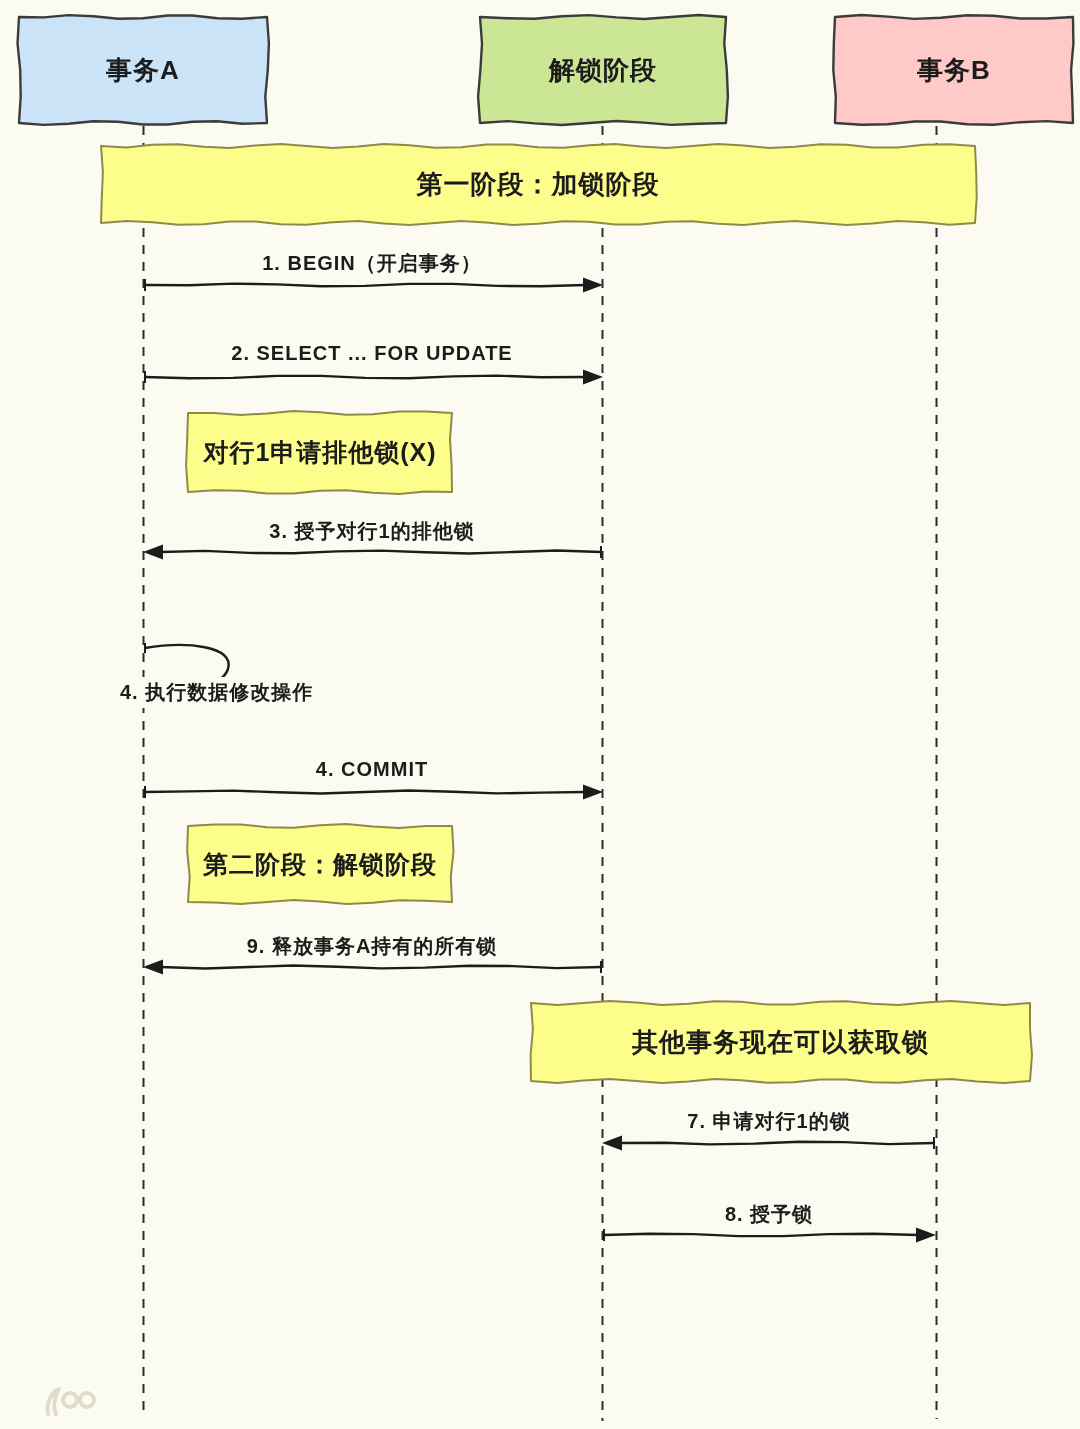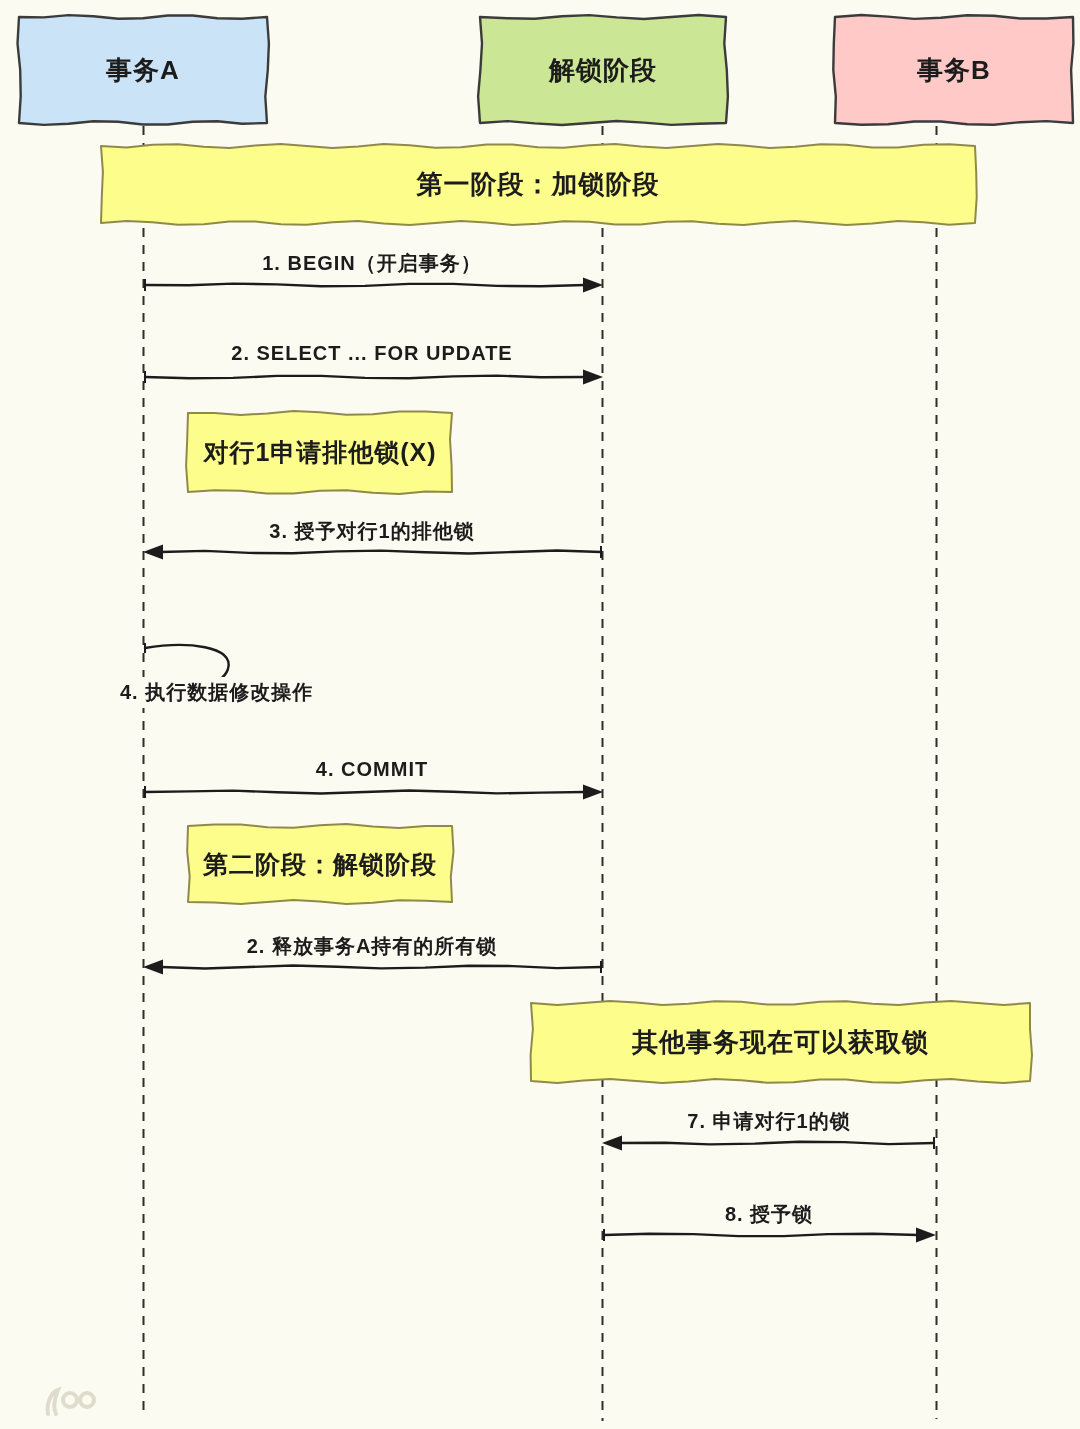--- a/index.html
+++ b/index.html
@@ -108,21 +108,21 @@
       <line x1="4" y1="7" x2="4" y2="19" stroke="#1c1c1c" stroke-width="2"></line>
     </svg>
 
   <div class="shape banner" style="left:185px;top:823px;width:270px;height:82px">
     <svg class="wobble" width="270" height="82">
         <path d="M3.0,3.0L29.4,1.5L55.8,1.5L82.2,4.2L108.6,4.7L135.0,2.2L161.4,1.1L187.8,3.4L214.2,5.0L240.6,3.0L267.0,3.0L267.0,3.0L268.5,28.3L265.8,53.7L267.0,79.0L267.0,79.0L240.6,77.8L214.2,77.3L187.8,79.8L161.4,80.9L135.0,78.6L108.6,77.0L82.2,79.0L55.8,81.0L29.4,79.4L3.0,79.0L3.0,79.0L4.7,53.7L2.2,28.3L3.0,3.0Z" fill="#FDFD8B" stroke="#8f894a" stroke-width="2" stroke-linejoin="round"></path>
       </svg>
     <span class="shape-label" style="font-size:25px">第二阶段：解锁阶段</span>
   </div>
 
-  <div class="msg-label" style="left:372px;top:933px">2. 释放事务A持有的所有锁</div>
+  <div class="msg-label" style="left:372px;top:933px">9. 释放事务A持有的所有锁</div>
   <svg class="arrow" width="464" height="26" style="left:141px;top:954px">
       <path d="M20.0,13.0L64.0,14.5L108.0,13.0L152.0,11.5L196.0,12.7L240.0,14.4L284.0,13.6L328.0,11.7L372.0,12.1L416.0,14.1L460.0,13.0" fill="none" stroke="#1c1c1c" stroke-width="2.4" stroke-linecap="round"></path>
       <polygon points="2,13 22,5.5 22,20.5" fill="#1c1c1c"></polygon>
       <line x1="460" y1="7" x2="460" y2="19" stroke="#1c1c1c" stroke-width="2"></line>
     </svg>
 
   <div class="shape banner" style="left:528px;top:1000px;width:505px;height:84px">
     <svg class="wobble" width="505" height="84">
         <path d="M3.0,3.0L29.3,5.0L55.5,3.0L81.8,1.0L108.1,2.6L134.3,4.9L160.6,3.8L186.8,1.3L213.1,1.8L239.4,4.5L265.6,4.5L291.9,1.8L318.2,1.3L344.4,3.8L370.7,4.9L396.9,2.6L423.2,1.0L449.5,3.0L475.7,5.0L502.0,3.0L502.0,3.0L502.0,29.0L504.0,55.0L502.0,81.0L502.0,81.0L475.7,83.0L449.5,81.4L423.2,79.1L396.9,80.2L370.7,82.7L344.4,82.2L318.2,79.5L291.9,79.5L265.6,82.2L239.4,82.7L213.1,80.2L186.8,79.1L160.6,81.4L134.3,83.0L108.1,81.0L81.8,79.0L55.5,80.6L29.3,82.9L3.0,81.0L3.0,81.0L2.6,55.0L4.9,29.0L3.0,3.0Z" fill="#FDFD8B" stroke="#8f894a" stroke-width="2" stroke-linejoin="round"></path>
       </svg>

